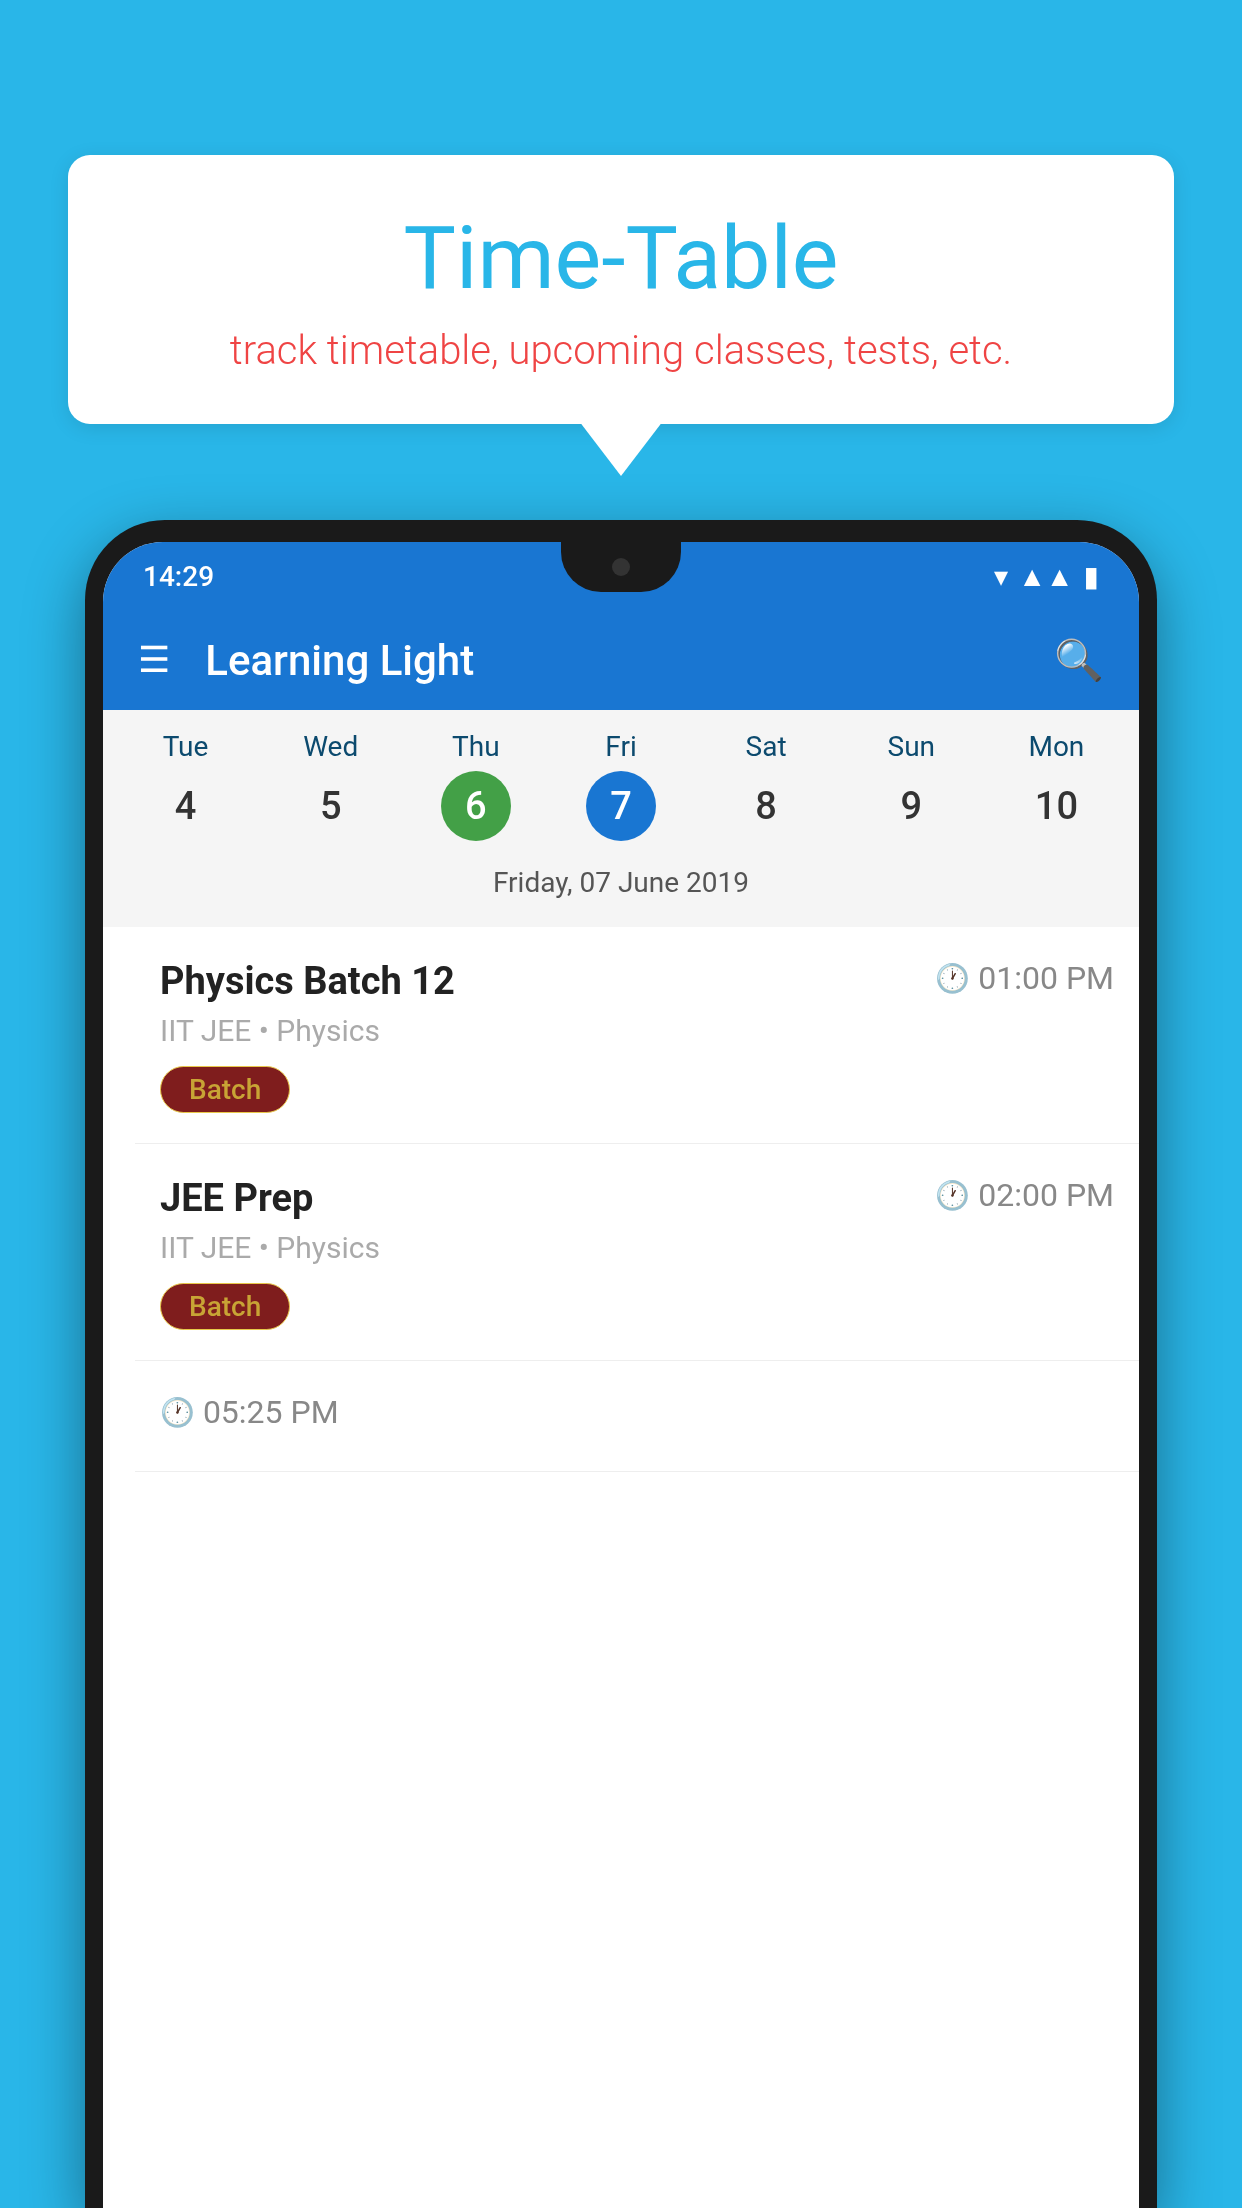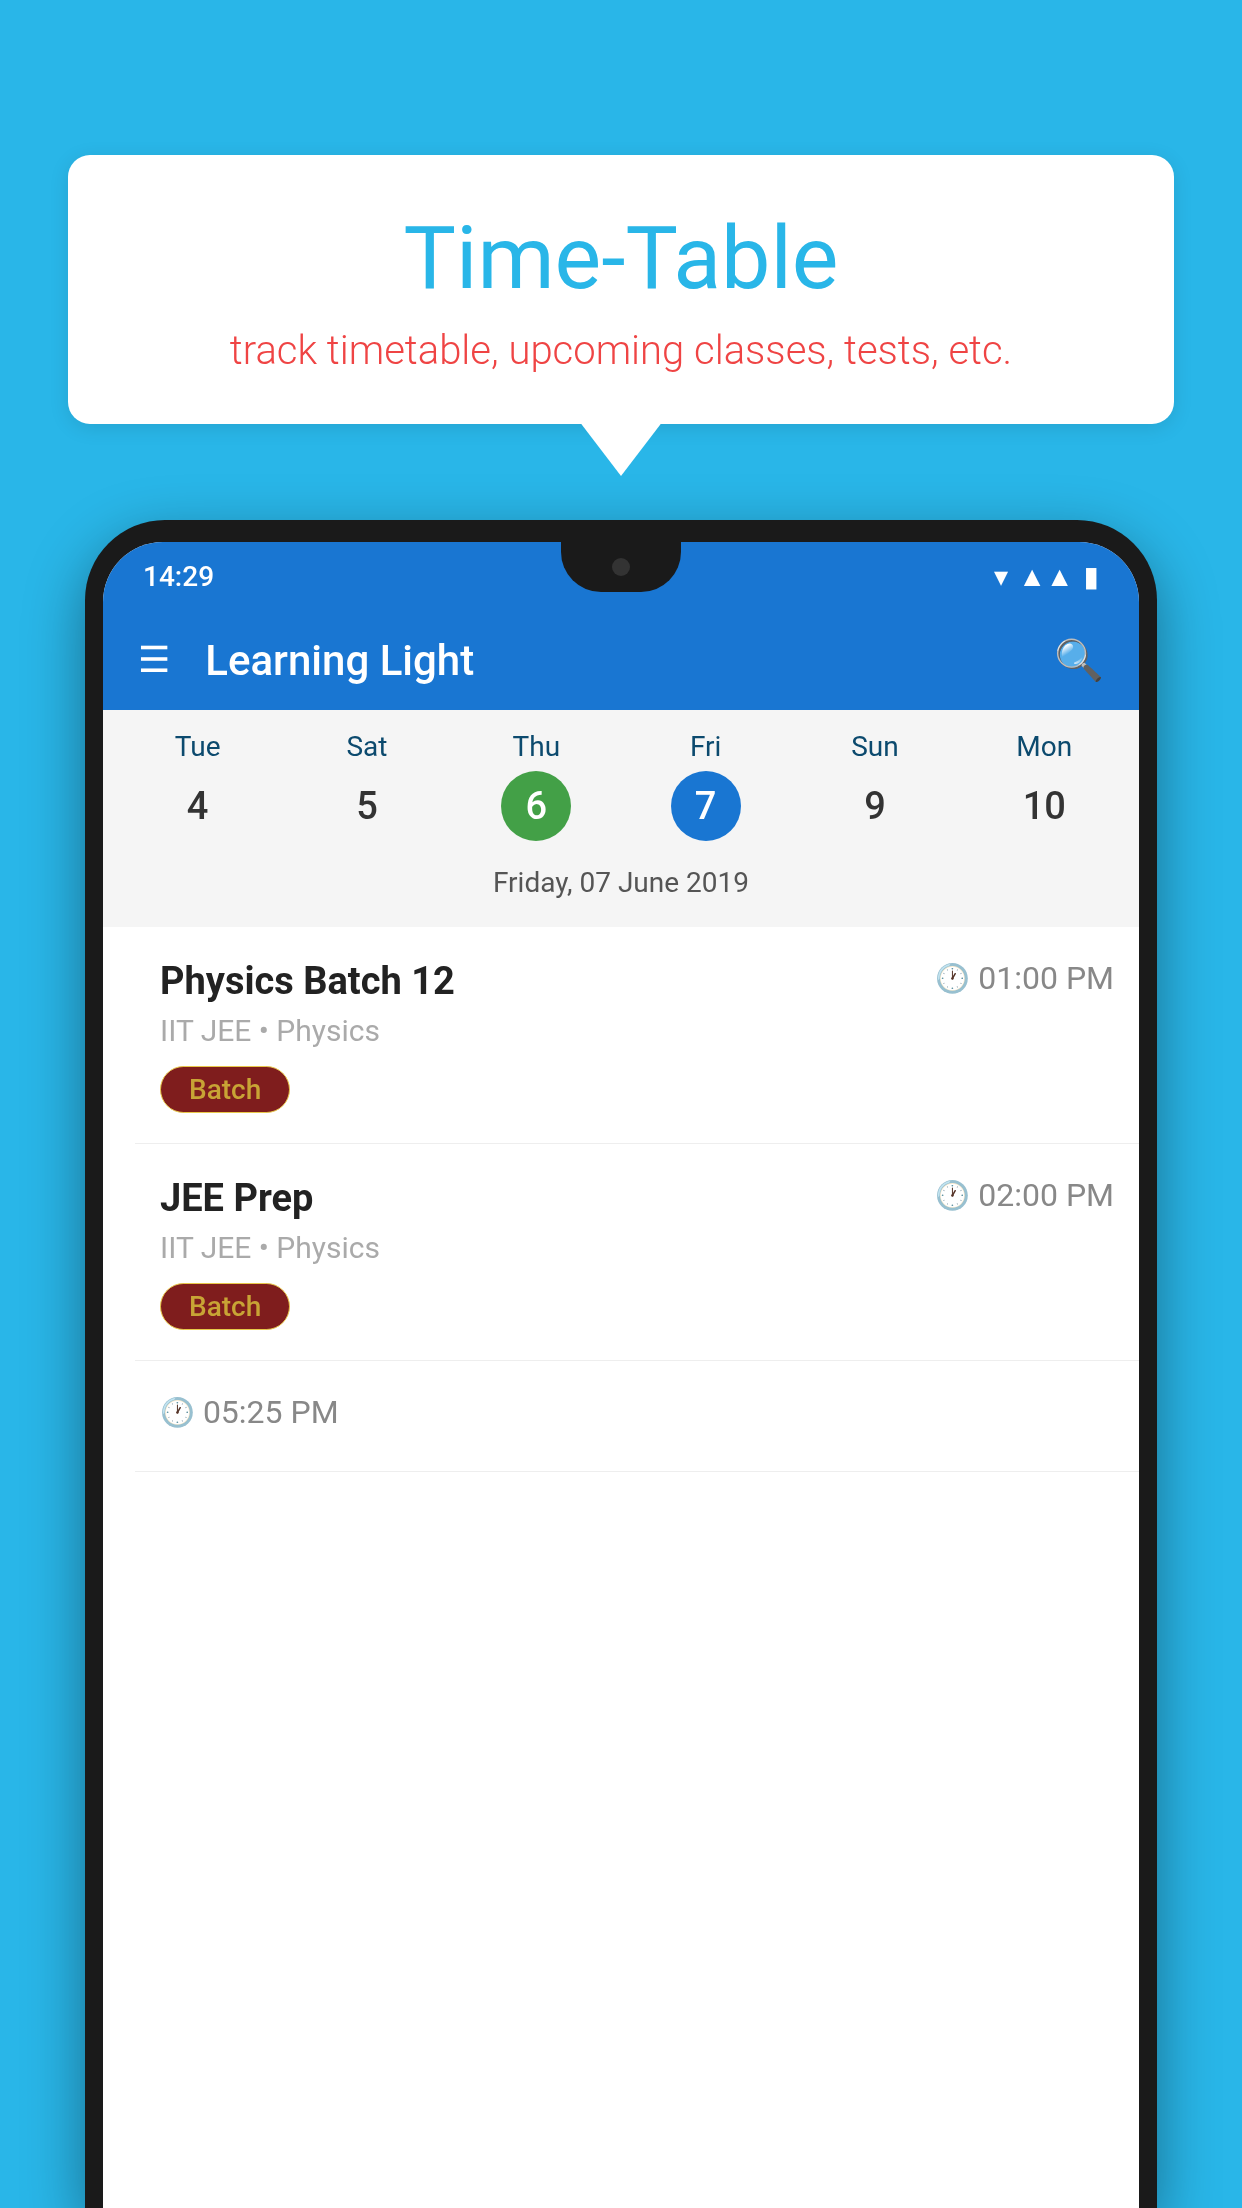--- a/index.html
+++ b/index.html
@@ -306,30 +306,34 @@
         <span class="search-icon">🔍</span>
       </div>
 
       <div class="calendar-strip">
         <div class="days-row" id="days-row">
             <div class="day-col">
               <div class="day-name">Tue</div>
               <div class="day-number">4</div>
             </div>
             <div class="day-col">
-              <div class="day-name">Sat</div>
+              <div class="day-name">Wed</div>
               <div class="day-number">5</div>
             </div>
             <div class="day-col">
               <div class="day-name">Thu</div>
               <div class="day-number today">6</div>
             </div>
             <div class="day-col">
               <div class="day-name">Fri</div>
               <div class="day-number selected">7</div>
+            </div>
+            <div class="day-col">
+              <div class="day-name">Sat</div>
+              <div class="day-number">8</div>
             </div>
             <div class="day-col">
               <div class="day-name">Sun</div>
               <div class="day-number">9</div>
             </div>
             <div class="day-col">
               <div class="day-name">Mon</div>
               <div class="day-number">10</div>
             </div>
           </div>

